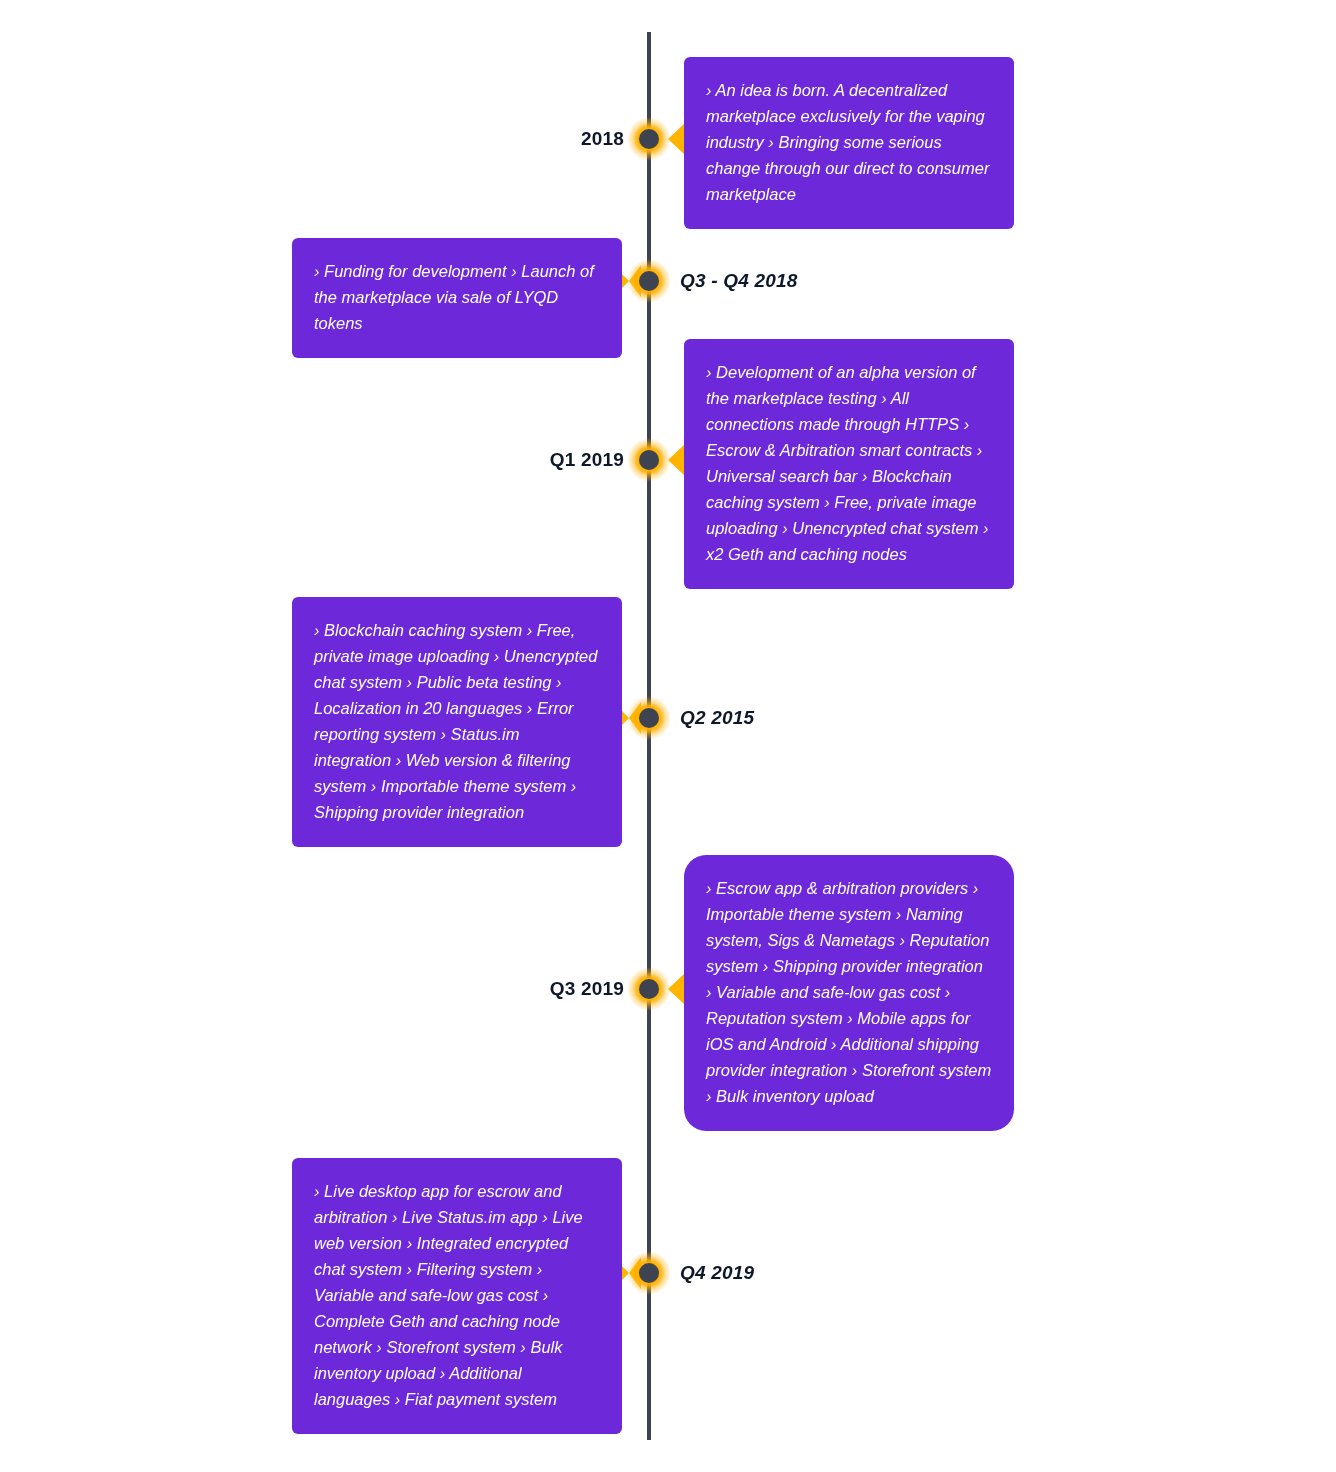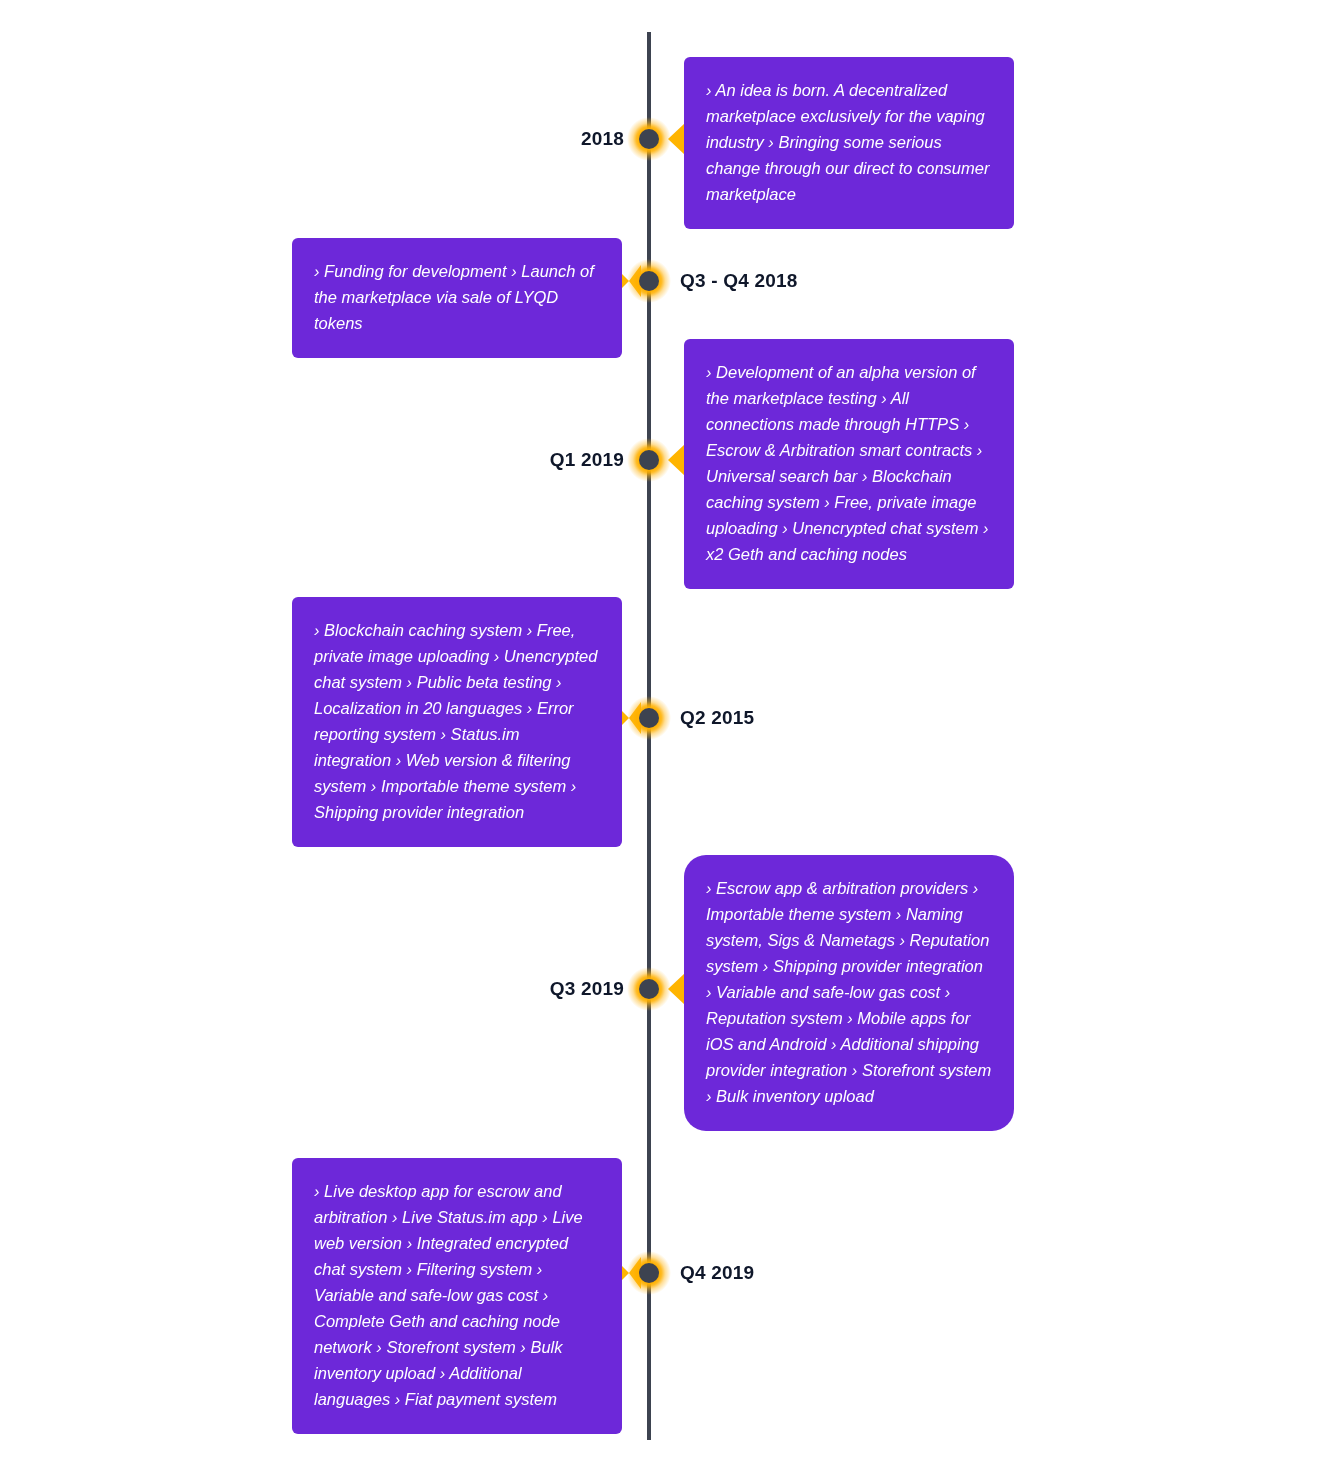--- a/index.html
+++ b/index.html
@@ -69,20 +69,21 @@
     white-space: nowrap;
     line-height: 27px;
   }
   .side-right > .period-label {    
     right: 712px;
     text-align: right;
   }
   .side-left > .period-label {     
     left: 680px;
     text-align: right;
+    font-style: italic;
   }
 
   
   .card {
     position: absolute;
     background: #6d28d9;
     border-radius: 6px;
     box-sizing: border-box;
     padding: 20px 22px 22px 22px;
     font-size: 16.5px;

